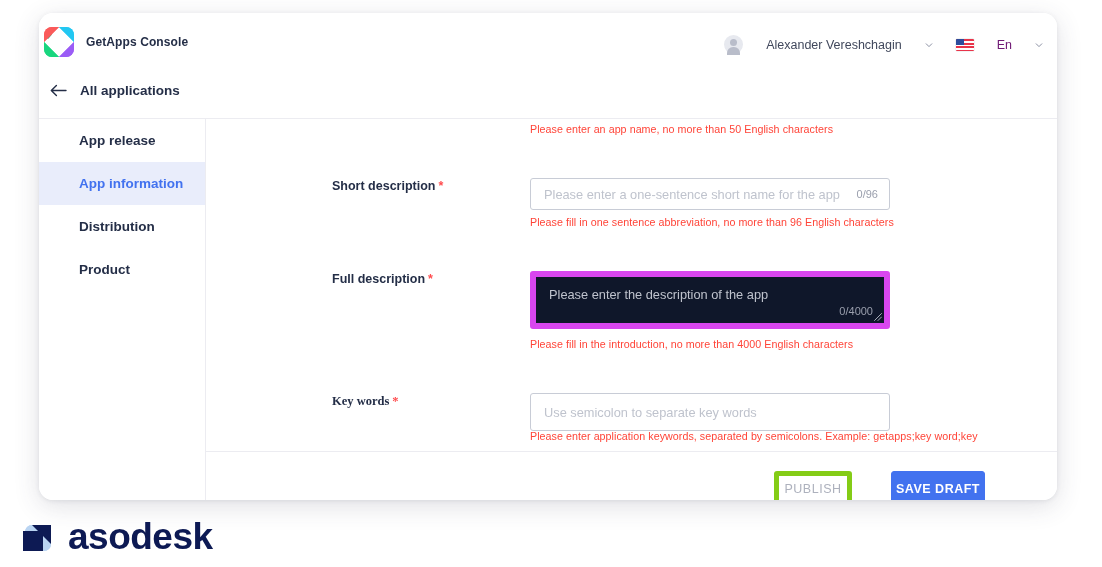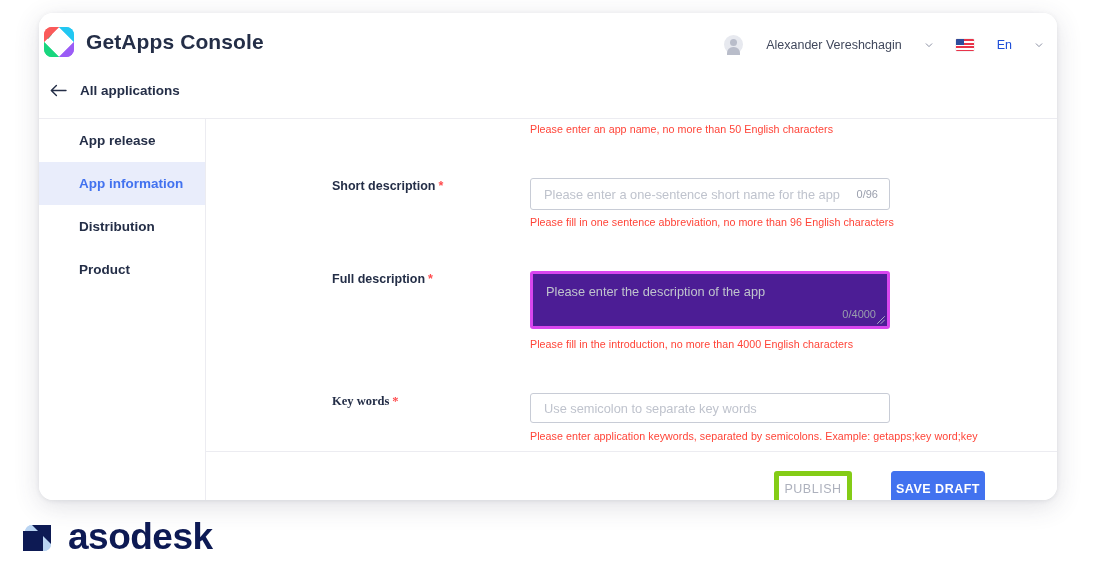--- a/index.html
+++ b/index.html
@@ -31,40 +31,40 @@
   .logo .q1{left:0;top:0;width:0;height:0;border-top:15px solid #fa5a5a;border-right:15px solid transparent;}
   .logo .q1b{left:0;top:0;width:0;height:0;border-left:15px solid #fa5a5a;border-bottom:15px solid transparent;}
   .logo .q2{left:15px;top:0;width:0;height:0;border-top:15px solid #22c7f2;border-left:15px solid transparent;}
   .logo .q2b{left:15px;top:0;width:0;height:0;border-right:15px solid #22c7f2;border-bottom:15px solid transparent;}
   .logo .q3{left:0;top:15px;width:0;height:0;border-bottom:15px solid #19d67f;border-right:15px solid transparent;}
   .logo .q3b{left:0;top:15px;width:0;height:0;border-left:15px solid #19d67f;border-top:15px solid transparent;}
   .logo .q4{left:15px;top:15px;width:0;height:0;border-bottom:15px solid #9b5cf6;border-left:15px solid transparent;}
   .logo .q4b{left:15px;top:15px;width:0;height:0;border-right:15px solid #9b5cf6;border-top:15px solid transparent;}
   .logo .dl{left:11px;top:9px;width:8px;height:12px;}
   .brand-name{
-    font-size:21px;font-weight:bold;color:#242e47;letter-spacing:.1px;
+    font-size:12px;font-weight:bold;color:#242e47;letter-spacing:.1px;
     white-space:nowrap;
   }
 
   .account{position:absolute;right:14px;top:22px;display:flex;align-items:center;gap:23px;}
   .avatar{
     width:19px;height:19px;border-radius:50%;background:#e7e9ef;flex:none;position:relative;
   }
   .avatar::before{content:"";position:absolute;left:6px;top:4px;width:7px;height:7px;border-radius:50%;background:#b9bdca;}
   .avatar::after{content:"";position:absolute;left:3px;top:12px;width:13px;height:8px;border-radius:6px 6px 0 0;background:#b9bdca;}
   .uname{font-size:12.5px;color:#41485c;white-space:nowrap;}
   .chev{width:8px;height:8px;flex:none;}
   .flag{
     width:18px;height:12px;flex:none;border-radius:1px;overflow:hidden;position:relative;
     background:#fff;box-shadow:0 0 0 .5px rgba(0,0,0,.10);
   }
   .flag .stripes{position:absolute;inset:0;
      background:repeating-linear-gradient(to bottom,#e8344a 0 1.85px,#ffffff 1.85px 3.7px);}
   .flag .canton{position:absolute;left:0;top:0;width:8px;height:6.4px;background:#2c4c9c;}
-  .lang{font-size:12.5px;color:#1d4ed8;}
+  .lang{font-size:12.5px;color:#701a75;}
 
   
   .subhead{position:absolute;left:0;top:58px;width:1018px;height:47px;background:#fff;}
   .back{position:absolute;left:11px;top:12px;display:flex;align-items:center;gap:13px;cursor:pointer;}
   .back .arrow{width:17px;height:13px;flex:none;}
   .back-label{font-size:13.5px;font-weight:bold;color:#242e47;white-space:nowrap;}
 
   
   .hrule{position:absolute;left:0;top:105px;width:1018px;height:1px;background:#ececf1;}
   .vrule{position:absolute;left:166px;top:106px;width:1px;height:381px;background:#ececf1;}
@@ -88,22 +88,22 @@
   .inp{
     position:absolute;box-sizing:border-box;background:#fff;
     border:1px solid #c8ccd6;border-radius:3px;
     display:flex;align-items:center;
   }
   .ph{
     font-size:12.8px;color:#bfc3cd;white-space:nowrap;padding-left:13px;flex:1;
   }
   .counter{font-size:11px;color:#9a9fad;padding-right:11px;white-space:nowrap;}
   .ta{
-    position:absolute;box-sizing:border-box;background:#4c1d95;
-    border:3px solid #d946ef;border-radius:3px;
+    position:absolute;box-sizing:border-box;background:#0f172a;
+    border:6px solid #d946ef;border-radius:3px;
   }
   .ta .ph{position:absolute;left:0;top:10px;padding-left:13px;}
   .ta .counter{position:absolute;right:0;bottom:6px;}
   .ta .grip{position:absolute;right:2px;bottom:2px;width:8px;height:8px;}
 
   
   .footrule{position:absolute;left:167px;top:438px;width:851px;height:1px;background:#ececf1;}
   .footer{position:absolute;left:167px;top:439px;width:851px;height:48px;background:#fff;}
   .btn{
     position:absolute;box-sizing:border-box;height:35px;border-radius:3px;
@@ -211,21 +211,21 @@
         <span class="counter">0/4000</span>
         <svg class="grip" viewBox="0 0 8 8">
           <path d="M7.5 0.5 L0.5 7.5 M7.5 4 L4 7.5" stroke="#b9bdca" stroke-width="0.9" fill="none" stroke-linecap="round"></path>
         </svg>
       </div>
       <div class="hint" style="left:324px;top:219px;">Please fill in the introduction, no more than 4000 English characters</div>
 
       <div class="flabel" style="left:126px;top:275px;font-family:Liberation Serif, serif;">
         <span>Key words</span><span class="req">*</span>
       </div>
-      <div class="inp" style="left:324px;top:274px;width:360px;height:30px;">
+      <div class="inp" style="left:324px;top:274px;width:360px;height:38px;">
         <span class="ph">Use semicolon to separate key words</span>
       </div>
       <div class="hint" style="left:324px;top:311px;">Please enter application keywords, separated by semicolons. Example: getapps;key word;key</div>
 
     </div>
 
     <div class="footrule"></div>
     <div class="footer">
       <div class="btn btn-ghost">PUBLISH</div>
       <div class="btn btn-primary">SAVE DRAFT</div>

